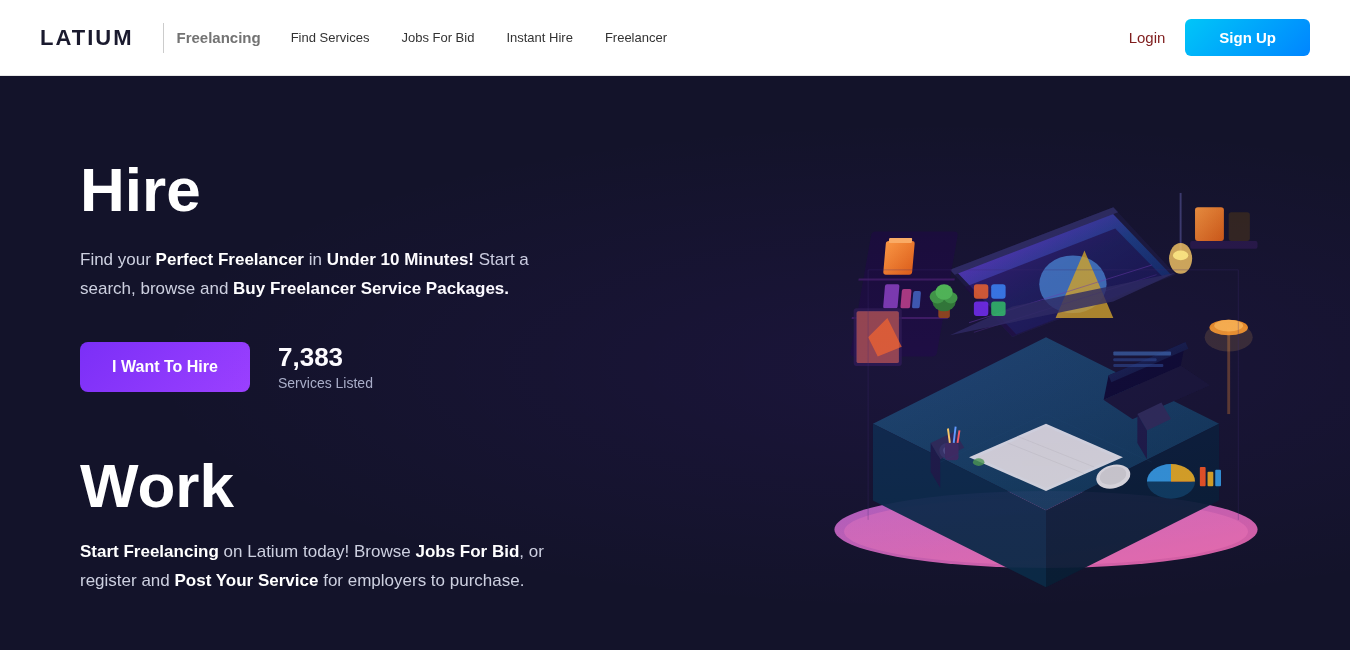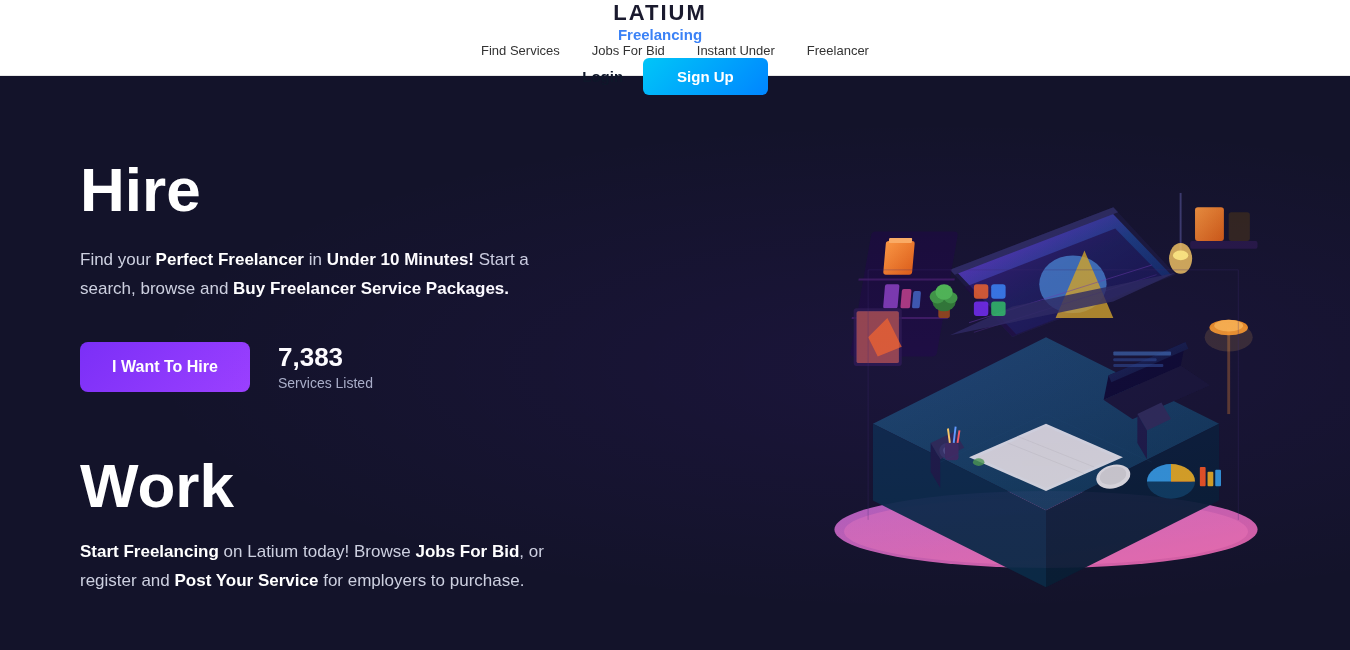--- a/index.html
+++ b/index.html
@@ -8,21 +8,20 @@
     
     nav {
       display: flex;
       align-items: center;
       background: #fff;
       height: 76px;
       padding: 0 40px;
       border-bottom: 1px solid #e8e8e8;
       position: relative;
       z-index: 10;
-      flex-direction: column;
     }
     .nav-logo {
       display: flex;
       align-items: center;
       gap: 12px;
       margin-right: 30px;
     }
     .nav-logo-text {
       font-size: 22px;
       font-weight: 700;
@@ -32,21 +31,21 @@
     }
     .nav-divider {
       width: 1px;
       height: 30px;
       background: #ccc;
       margin-right: 12px;
     }
     .nav-freelancing {
       font-size: 15px;
       font-weight: 600;
-      color: #3b82f6;
+      color: #737373;
       margin-right: 30px;
     }
     .nav-links {
       display: flex;
       align-items: center;
       gap: 32px;
       flex: 1;
     }
     .nav-link {
       font-size: 13px;
@@ -55,23 +54,23 @@
       font-weight: 400;
       cursor: pointer;
     }
     .nav-actions {
       display: flex;
       align-items: center;
       gap: 20px;
     }
     .nav-login {
       font-size: 15px;
-      color: #0f172a;
+      color: #7f1d1d;
       cursor: pointer;
-      font-weight: 700;
+      font-weight: 400;
     }
     .nav-signup {
       background: linear-gradient(135deg, #00c6f8, #0085ff);
       color: #fff;
       border: none;
       padding: 10px 34px;
       border-radius: 6px;
       font-size: 15px;
       font-weight: 600;
       cursor: pointer;
@@ -198,21 +197,21 @@
 
 <nav>
   <div class="nav-logo">
     <span class="nav-logo-text">LATIUM</span>
   </div>
   <div class="nav-divider"></div>
   <span class="nav-freelancing">Freelancing</span>
   <div class="nav-links">
     <a class="nav-link">Find Services</a>
     <a class="nav-link">Jobs For Bid</a>
-    <a class="nav-link">Instant Under</a>
+    <a class="nav-link">Instant Hire</a>
     <a class="nav-link">Freelancer</a>
   </div>
   <div class="nav-actions">
     <span class="nav-login">Login</span>
     <button class="nav-signup">Sign Up</button>
   </div>
 </nav>
 
 <section class="hero">
   <div class="hero-content">

